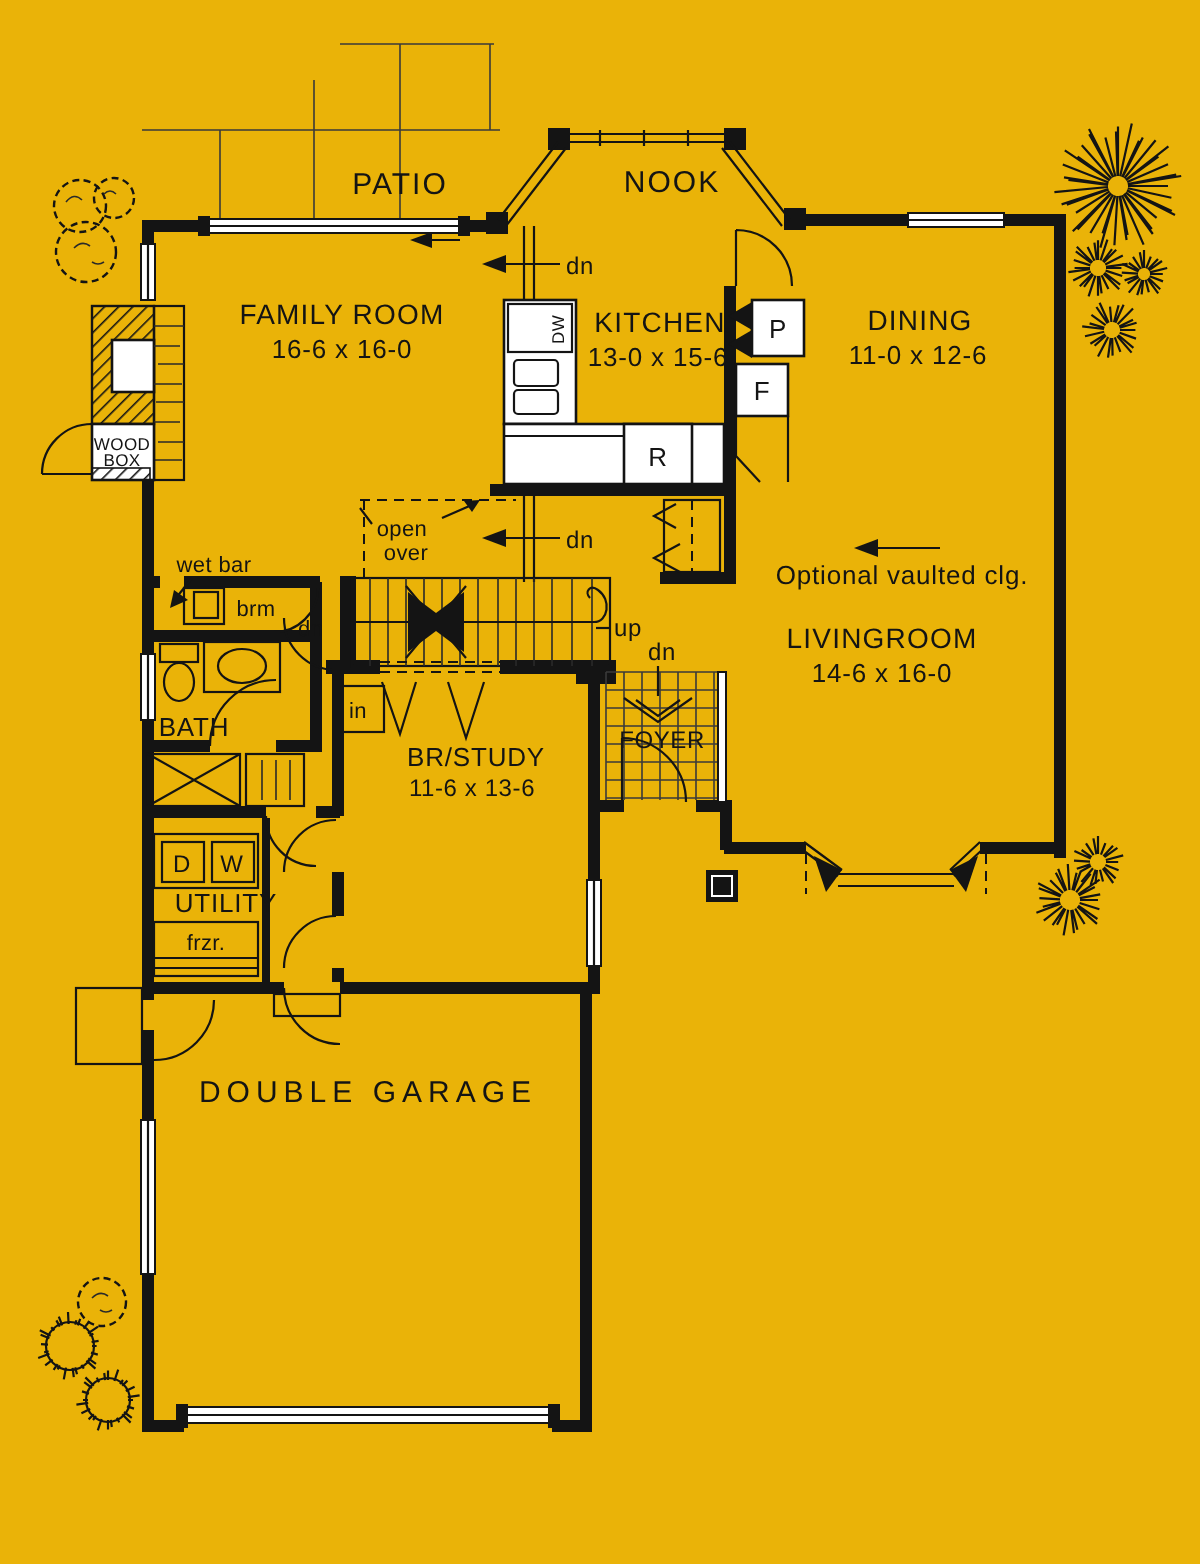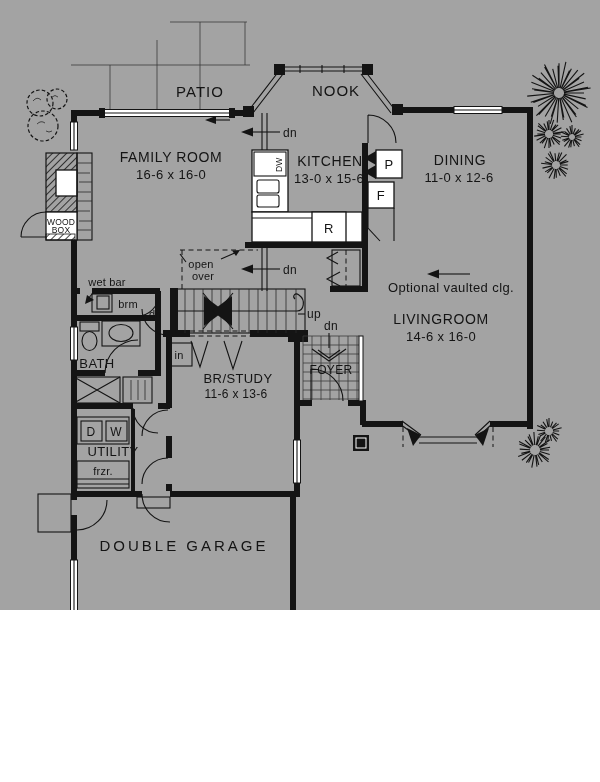--- a/index.html
+++ b/index.html
@@ -1,16 +1,16 @@
 <!DOCTYPE html>
 <html><head>
 <meta charset="utf-8">
 <style>
   html,body{margin:0;padding:0;background:#ffffff;}
-  .page{position:relative;width:600px;height:610px;background:#a3a3a3;overflow:hidden;}
+  .page{position:relative;width:600px;height:782px;background:#eab308;overflow:hidden;}
   svg{display:block;}
   text{font-family:"Liberation Sans","DejaVu Sans",sans-serif;fill:#141414;}
   .t15{font-size:15px;letter-spacing:1px;}
   .t14{font-size:14px;letter-spacing:.6px;}
   .t13{font-size:13px;letter-spacing:.4px;}
   .t12{font-size:12px;letter-spacing:.3px;}
   .t11{font-size:11px;letter-spacing:.2px;}
   .t8{font-size:8.5px;letter-spacing:.2px;}
   .mid{text-anchor:middle;}
   .wall{fill:#141414;stroke:none;}

